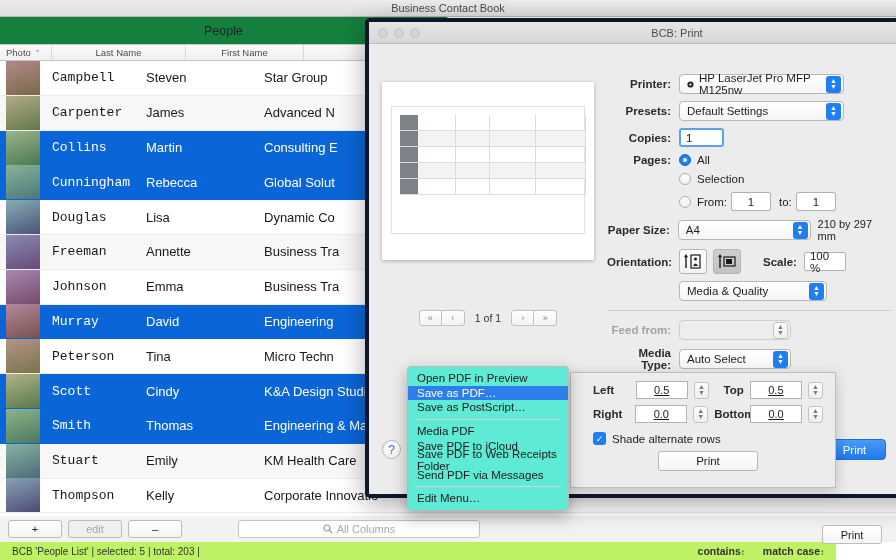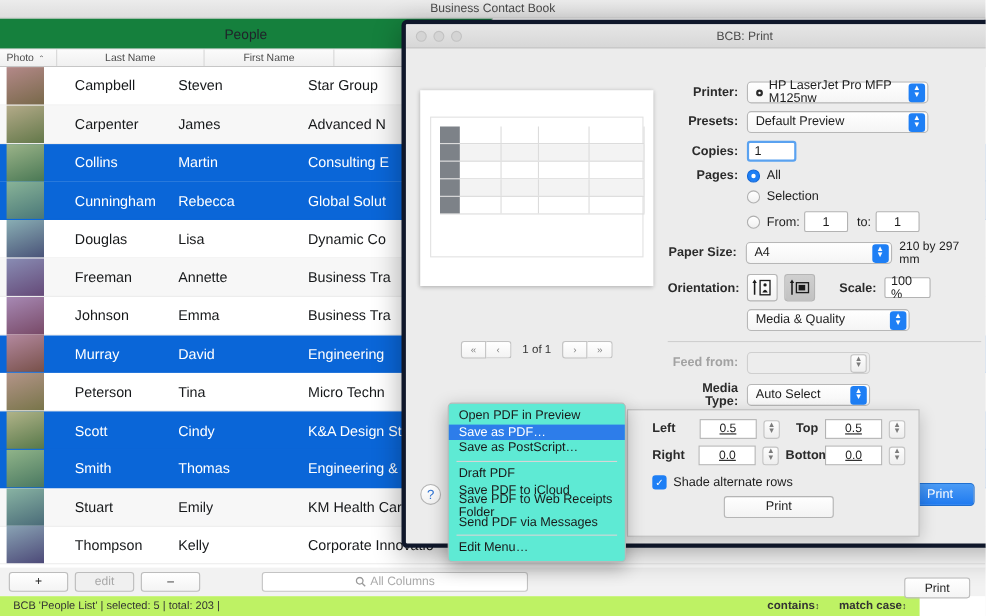--- a/index.html
+++ b/index.html
@@ -54,21 +54,21 @@
           overflow: hidden; background: #fff; }
   .row { display: flex; height: 34.8px; align-items: center;
          border-bottom: 1px solid #ededed; background: #fff; }
   .row.alt { background: #f7f7f7; }
   .row.sel { background: #0a66d8; border-bottom-color: #0a66d8; }
   .row.sel .cell { color: #fff; }
   .thumb { width: 34px; height: 34px; margin-left: 6px; flex: 0 0 34px;
            background: #8a8f95; overflow: hidden; position: relative; }
   .cell { font-size: 13px; color: #16181a; overflow: hidden;
           white-space: nowrap; }
-  .c-last { width: 94px; margin-left: 28px; }
+  .c-last { width: 94px; margin-left: 12px; font-family: Liberation Mono, monospace; }
   .c-first { width: 118px; }
   .c-comp { flex: 1; }
 
   
   .btmbar { position: absolute; left: 0; top: 516px; width: 896px; height: 26px;
             background: #f2f2f2; display: flex; align-items: center; gap: 6px;
             padding: 0 8px; }
   .sqbtn { height: 18px; min-width: 54px; border: 1px solid #bcbcbc;
            border-radius: 3px; background: linear-gradient(#ffffff,#f4f4f4);
            display: flex; align-items: center; justify-content: center;
@@ -512,21 +512,21 @@
                 <circle cx="4.5" cy="4.5" r="1.4" fill="#fff"></circle>
               </svg>
             <span>HP LaserJet Pro MFP M125nw</span>
             <span class="stepper">▲<br>▼</span>
           </span>
         </div>
 
         <div class="frow">
           <span class="flabel">Presets:</span>
           <span class="popup" style="width:165px;">
-            <span>Default Preview</span>
+            <span>Default Settings</span>
             <span class="stepper">▲<br>▼</span>
           </span>
         </div>
 
         <div class="frow">
           <span class="flabel">Copies:</span>
           <span class="textfield focus" style="width:45px;">
             <span>1</span>
           </span>
         </div>
@@ -656,21 +656,21 @@
         </div>
       </div>
     </div>
   </div>
 
   <div class="pdfmenu" id="pdf-menu">
       <div class="mi">Open PDF in Preview</div>
       <div class="mi on">Save as PDF…</div>
       <div class="mi">Save as PostScript…</div>
       <div class="msep"></div>
-      <div class="mi">Draft PDF</div>
+      <div class="mi">Media PDF</div>
       <div class="mi">Save PDF to iCloud</div>
       <div class="mi">Save PDF to Web Receipts Folder</div>
       <div class="mi">Send PDF via Messages</div>
       <div class="msep"></div>
       <div class="mi">Edit Menu…</div>
     </div>
 
 </div>
 
 </body></html>

